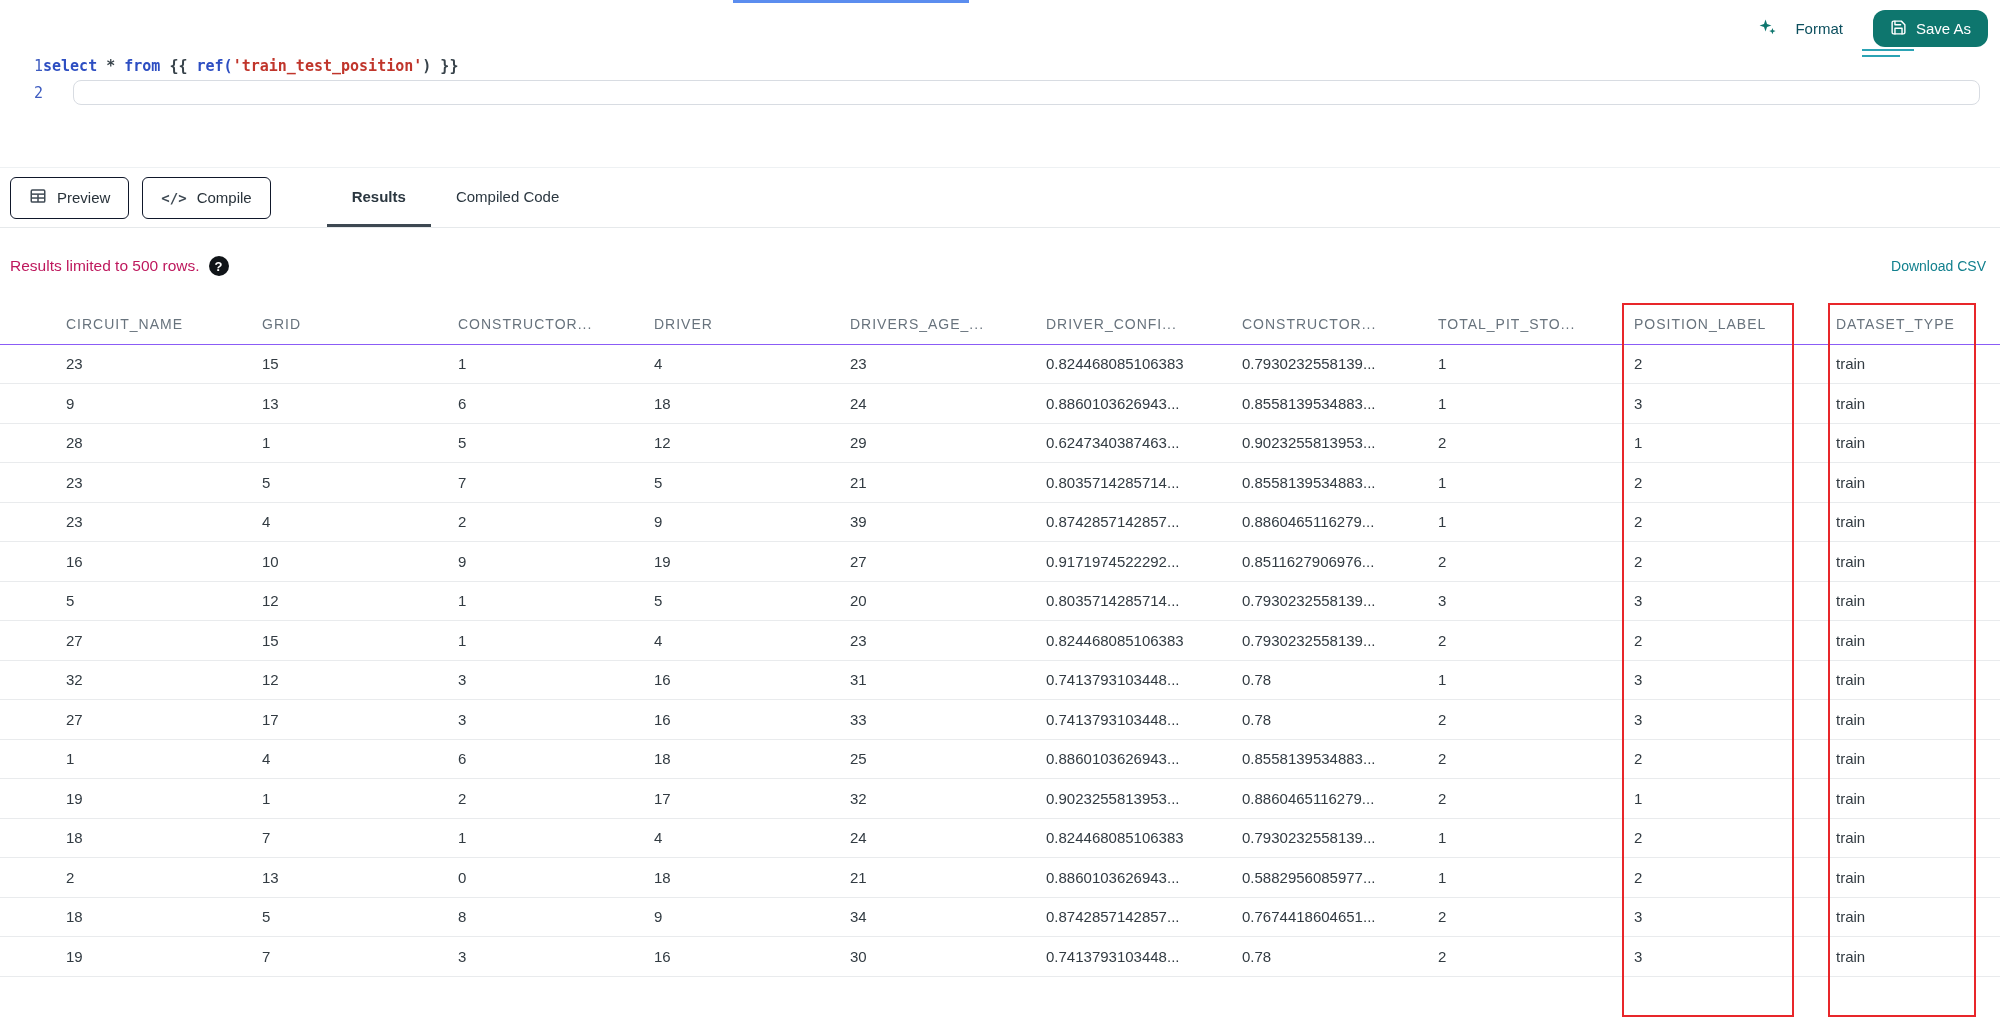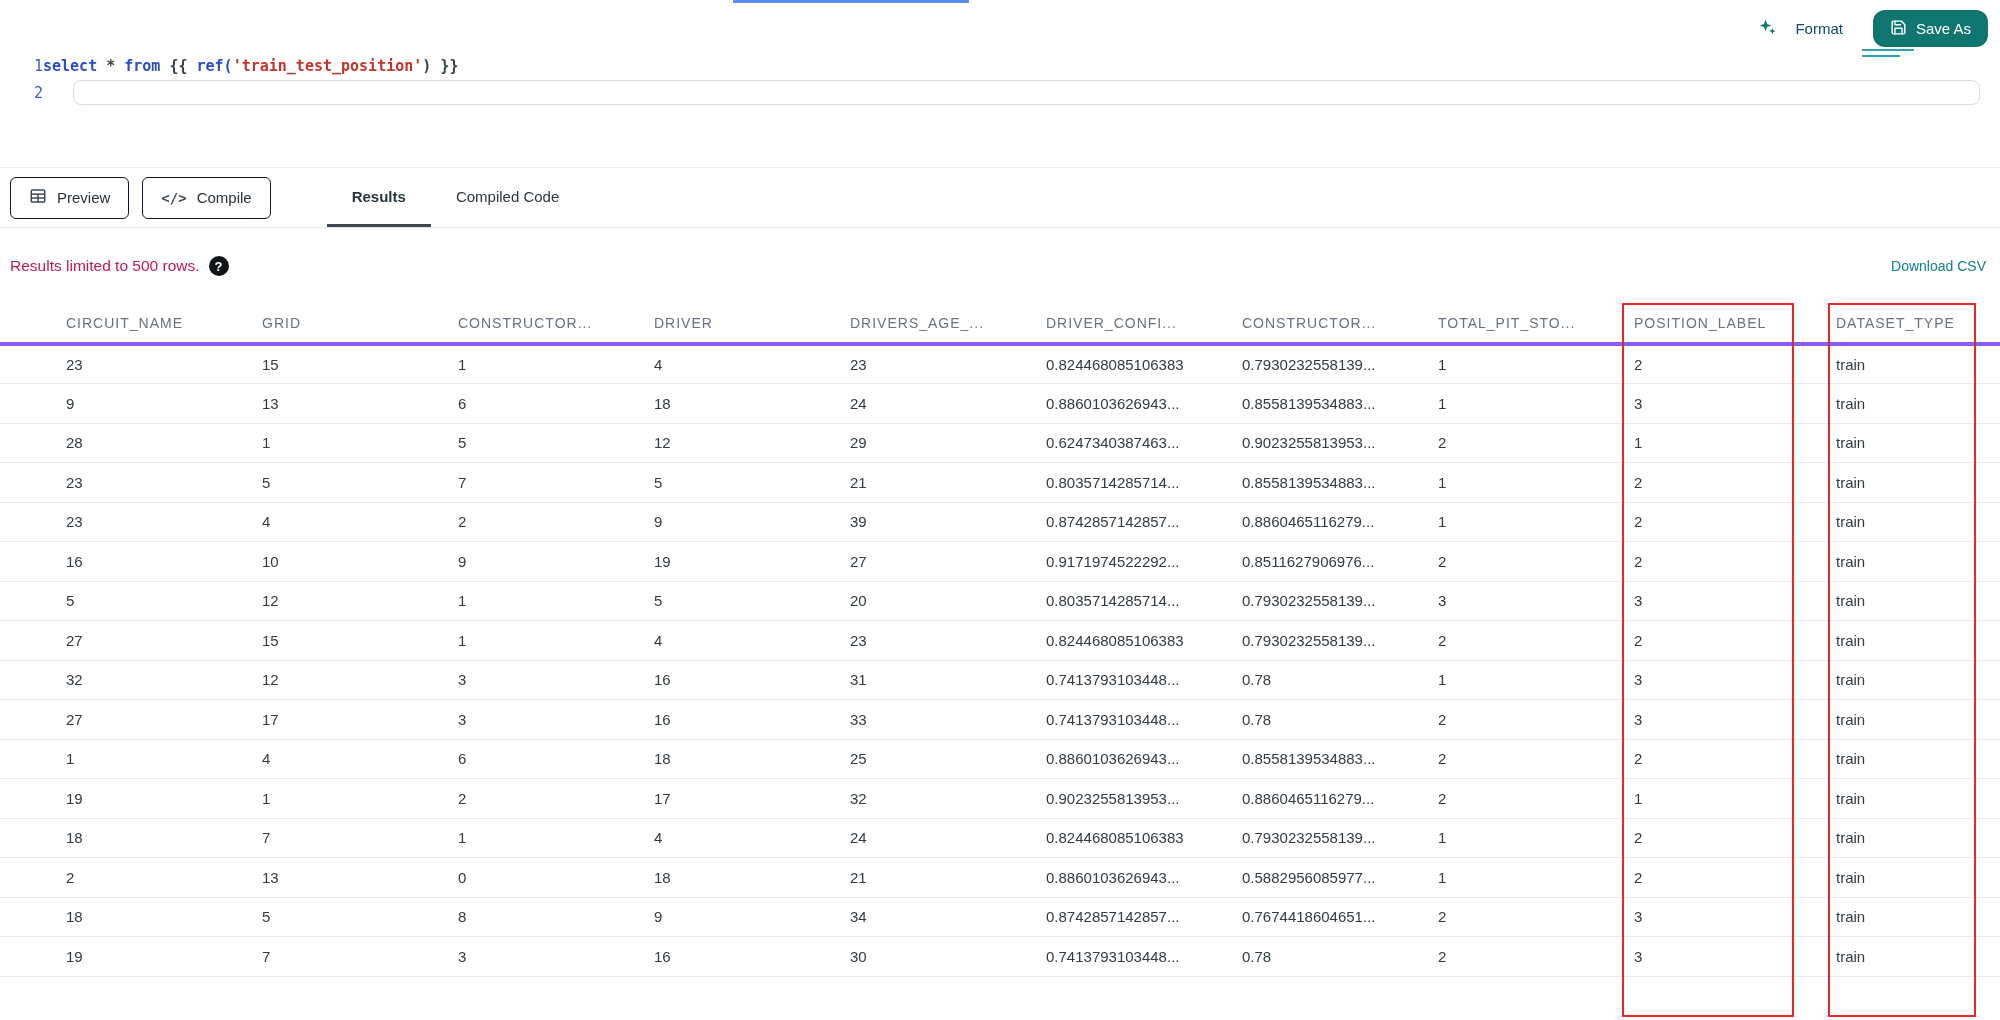--- a/index.html
+++ b/index.html
@@ -35,21 +35,21 @@
 
   
   .results-bar { height:76px; display:flex; align-items:center; padding:0 14px 0 10px; }
   .results-msg { font-size:15.5px; color:#be185d; }
   .help { width:20px; height:20px; border-radius:50%; background:#101418; color:#fff; font-size:13px; font-weight:bold; display:inline-flex; align-items:center; justify-content:center; margin-left:9px; cursor:pointer; }
   .spacer { flex:1; }
   .download { color:var(--link,#12808e); font-size:14px; cursor:pointer; text-decoration:none; }
 
   
   table { width:2000px; border-collapse:collapse; table-layout:fixed; }
-  th { height:40px; text-align:left; font-size:14px; color:#68737d; letter-spacing:1px; font-weight:500; border-bottom:4px solid #8b5cf6; white-space:nowrap; overflow:hidden; }
+  th { height:40px; text-align:left; font-size:14px; color:#68737d; letter-spacing:1px; font-weight:500; border-bottom:1px solid #8b5cf6; white-space:nowrap; overflow:hidden; }
   td { height:39.5px; font-size:15px; color:#323b42; border-bottom:1px solid #e9ebed; white-space:nowrap; overflow:hidden; }
   th:first-child, td:first-child { padding-left:66px; }
 
   
   .hl { position:absolute; border:2.5px solid var(--highlight,#e8262a); pointer-events:none; }
   .hl-position { left:1622px; top:303px; width:172px; height:714px; }
   .hl-dataset  { left:1828px; top:303px; width:148px; height:714px; }
 </style>
 </head>
 <body>

